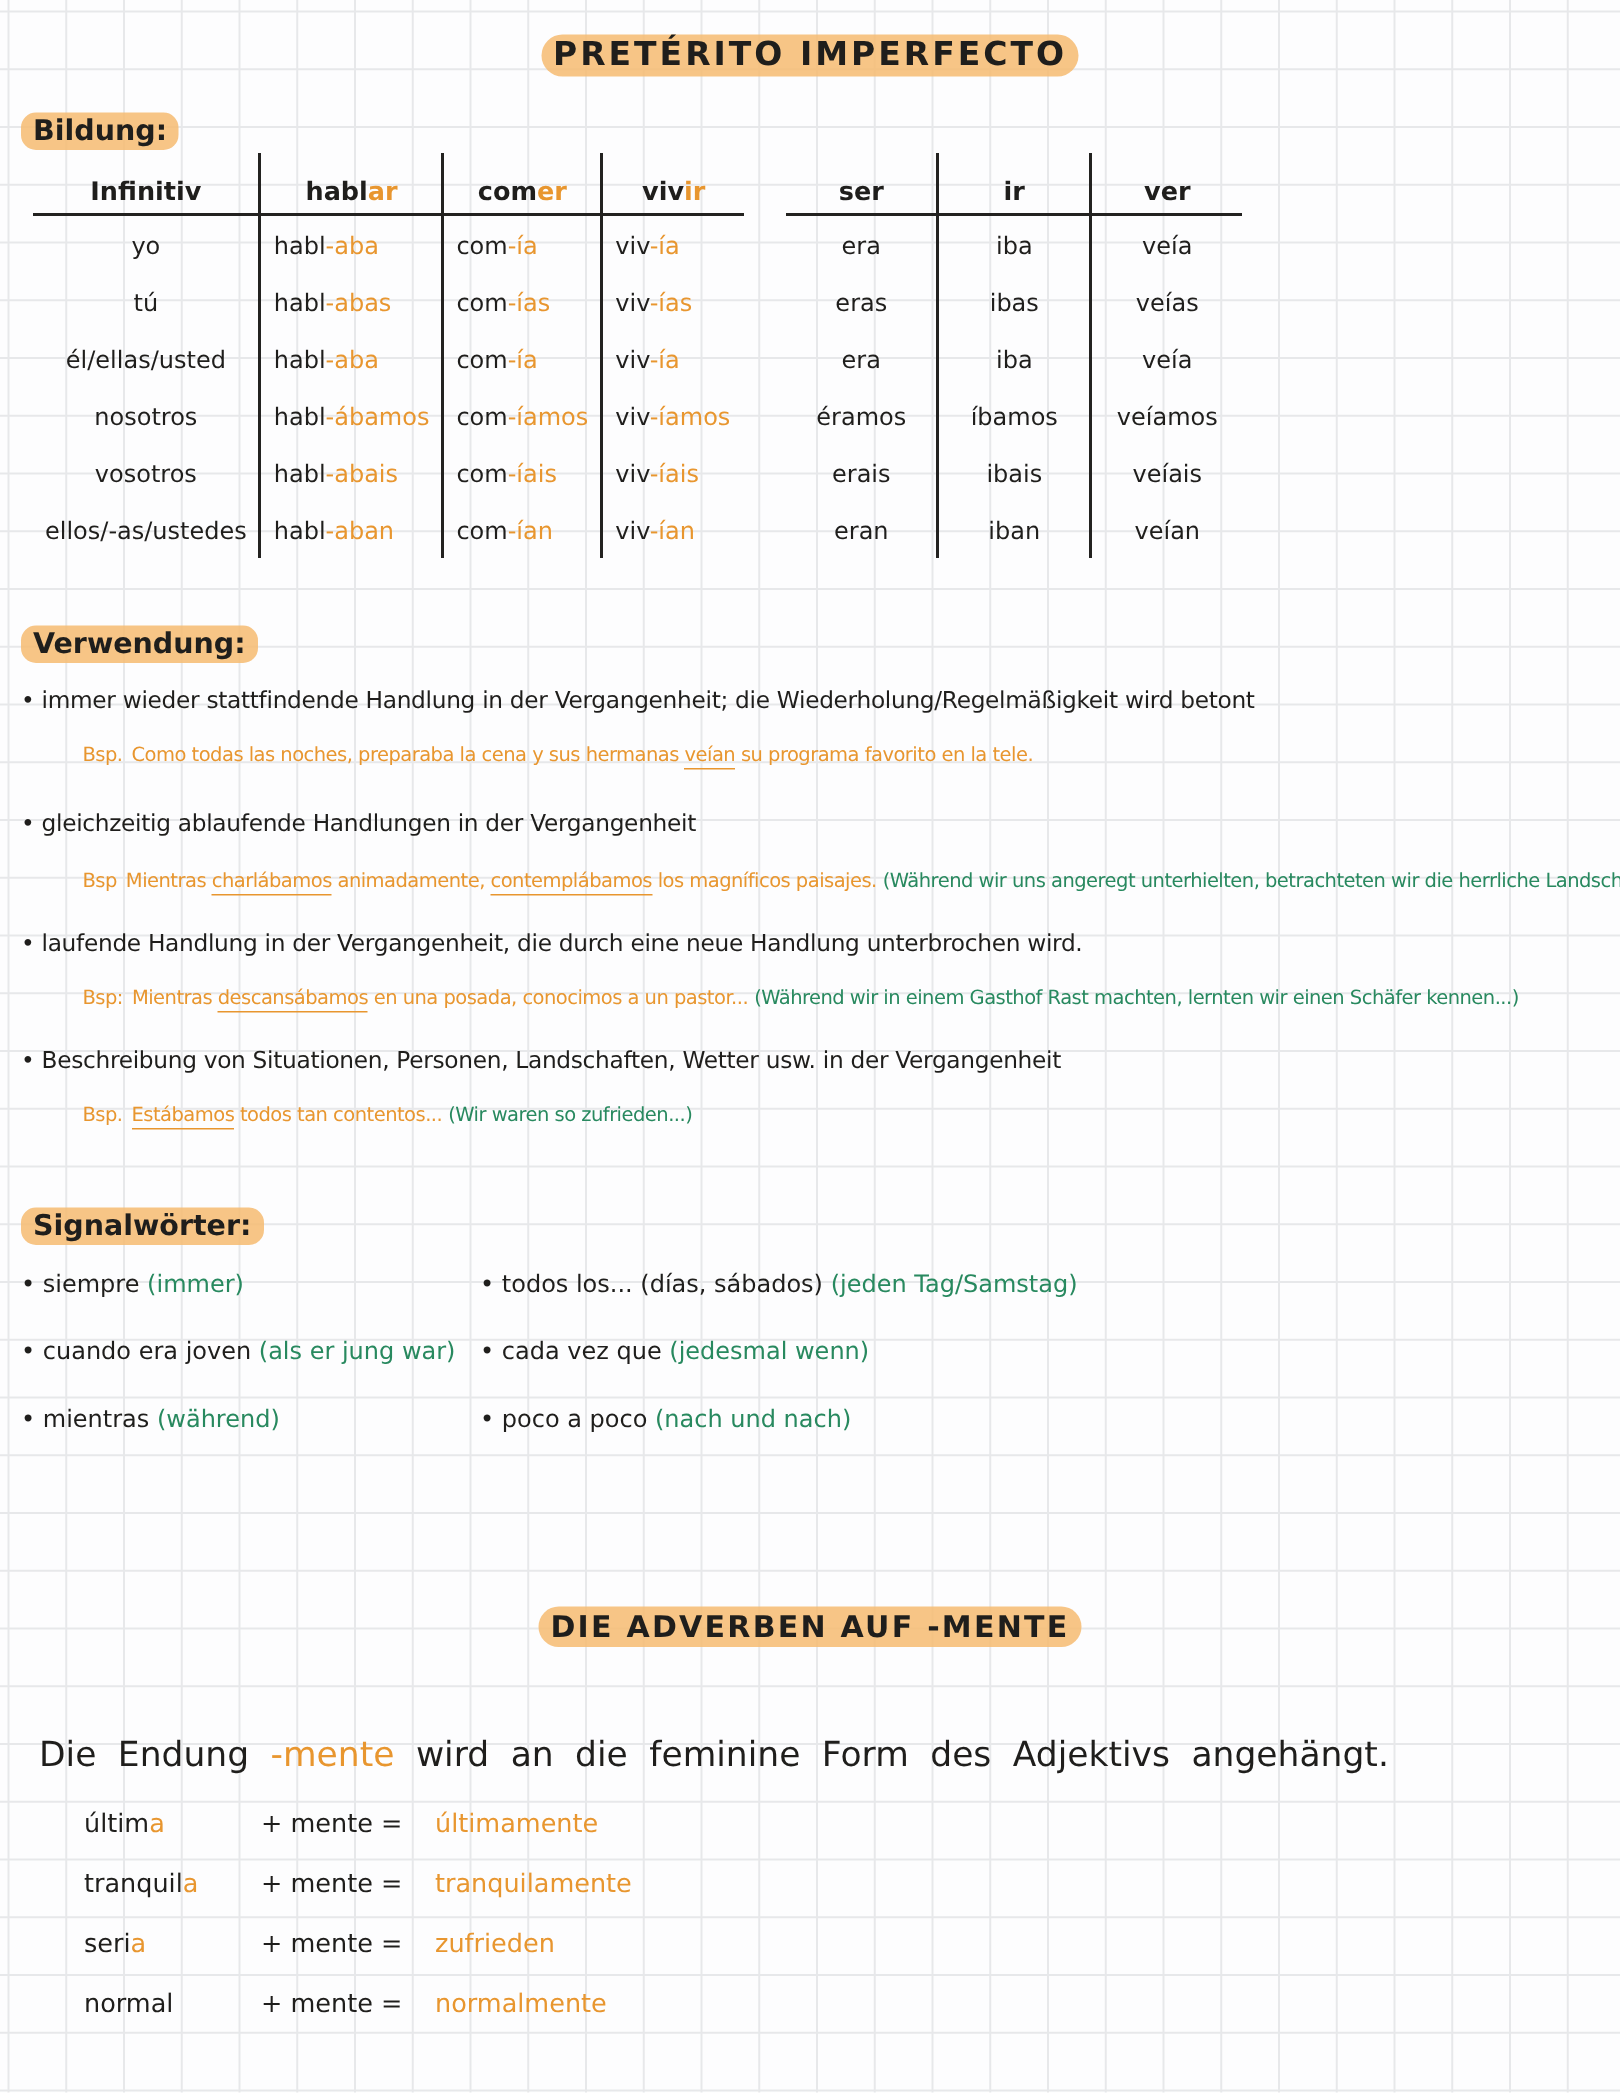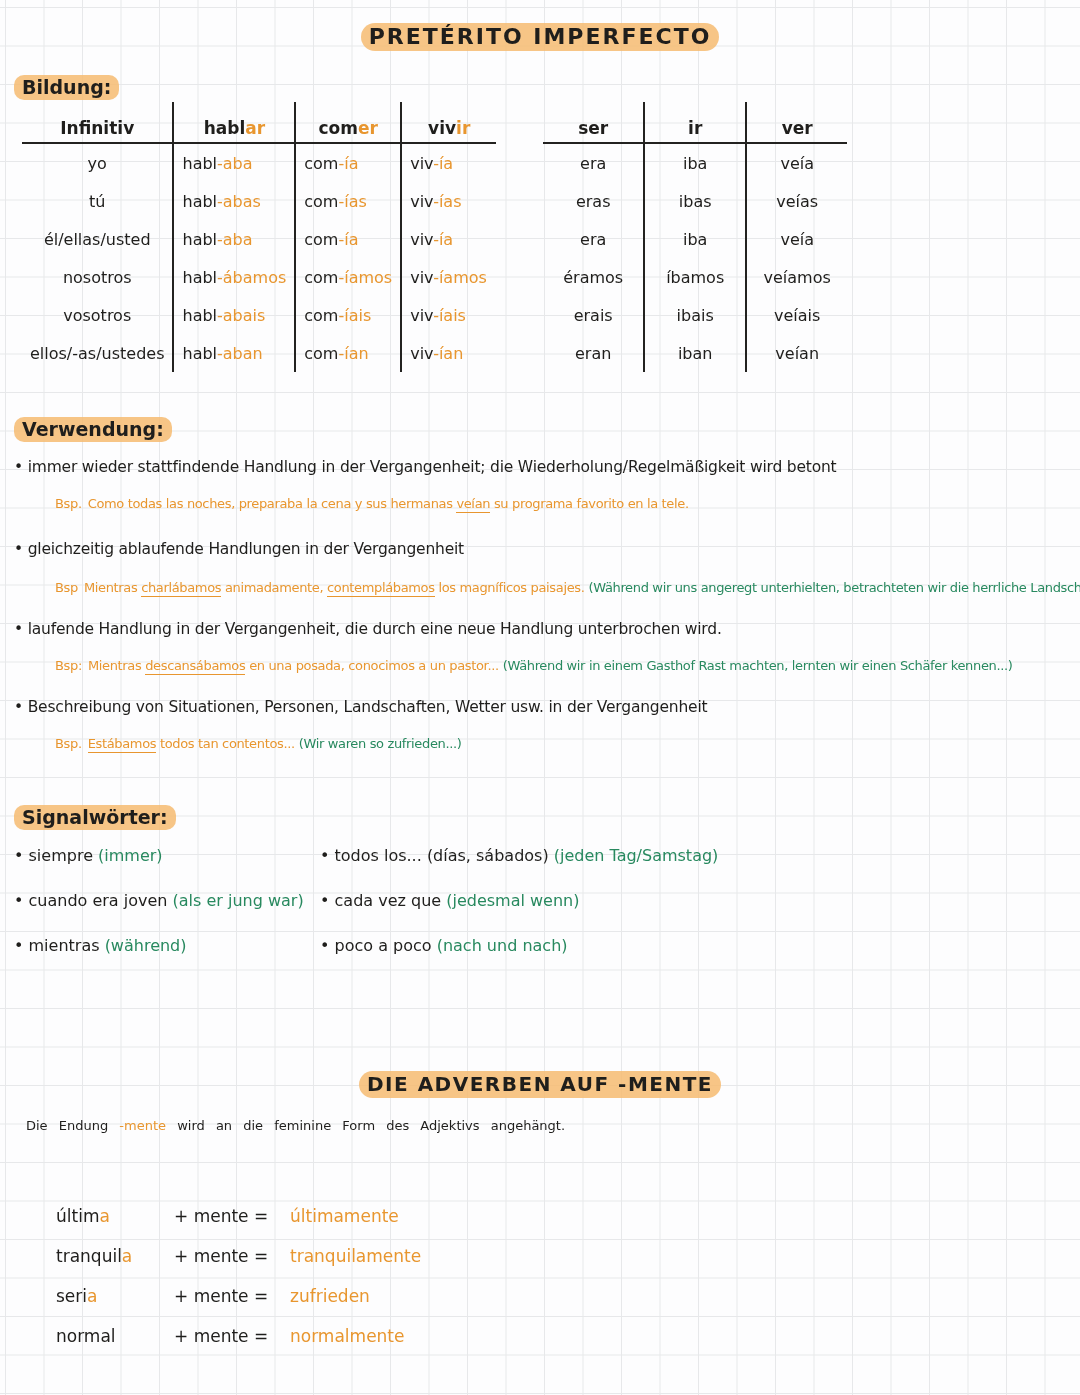--- a/index.html
+++ b/index.html
@@ -26,21 +26,21 @@
   .u{border-bottom:1.6px solid currentColor;padding-bottom:1px;}
 
   .title-row{position:absolute;top:24px;left:0;width:100%;text-align:center;}
   .page-title{font-size:22px;font-weight:bold;letter-spacing:2px;border-radius:16px;text-align:right;}
 
   .sec-head{font-size:19px;font-weight:bold;}
   .bildung-head{position:absolute;top:76px;left:14px;}
   .verw-head{position:absolute;top:418px;left:14px;}
   .sig-head{position:absolute;top:806px;left:14px;}
 
-  .tables{position:absolute;top:102px;left:22px;display:flex;gap:47px;align-items:flex-start;}
+  .tables{position:absolute;top:102px;left:22px;display:flex;gap:28px;align-items:flex-start;}
   table.conj{border-collapse:collapse;}
   table.conj th{font-size:17px;font-weight:bold;border-bottom:2px solid #232220;height:36px;vertical-align:bottom;padding:0 10px 4px 10px;text-align:center;}
   table.conj td{font-size:16px;height:38px;padding:0 8px;}
   table.conj th+th, table.conj td+td{border-left:2px solid #232220;}
   td.pron{text-align:center;min-width:120px;margin-top:14px;}
   td.cc{text-align:left;min-width:78px;}
   table.conj.irr td{text-align:center;min-width:84px;}
 
   .bullet{position:absolute;left:14px;font-size:15.5px;letter-spacing:-.2px;white-space:nowrap;}
   .bullet::before{content:"• ";}
@@ -49,21 +49,21 @@
   .bsp .gr{margin-left:4px;}
 
   .sig-cols{position:absolute;top:846px;left:14px;display:flex;}
   .sig-col{display:flex;flex-direction:column;}
   .sig-col.left{width:306px;}
   .sig-item{font-size:16px;height:45px;white-space:nowrap;}
   .sig-item::before{content:"• ";}
 
   .adv-title-row{position:absolute;top:1072px;left:0;width:100%;text-align:center;}
   .adv-title{font-size:20px;font-weight:bold;letter-spacing:1.5px;border-radius:14px;}
-  .adv-sentence{position:absolute;top:1118px;left:26px;font-size:13px;word-spacing:7px;white-space:nowrap;}
+  .adv-sentence{position:absolute;top:1157px;left:26px;font-size:23px;word-spacing:7px;white-space:nowrap;}
   .adv-examples{position:absolute;top:1196px;left:56px;}
   .adv-row{display:flex;height:40px;font-size:17px;align-items:center;}
   .adv-base{width:118px;}
   .adv-plus{width:116px;}
 </style>
 </head>
 <body>
 
 <div class="page">
 

